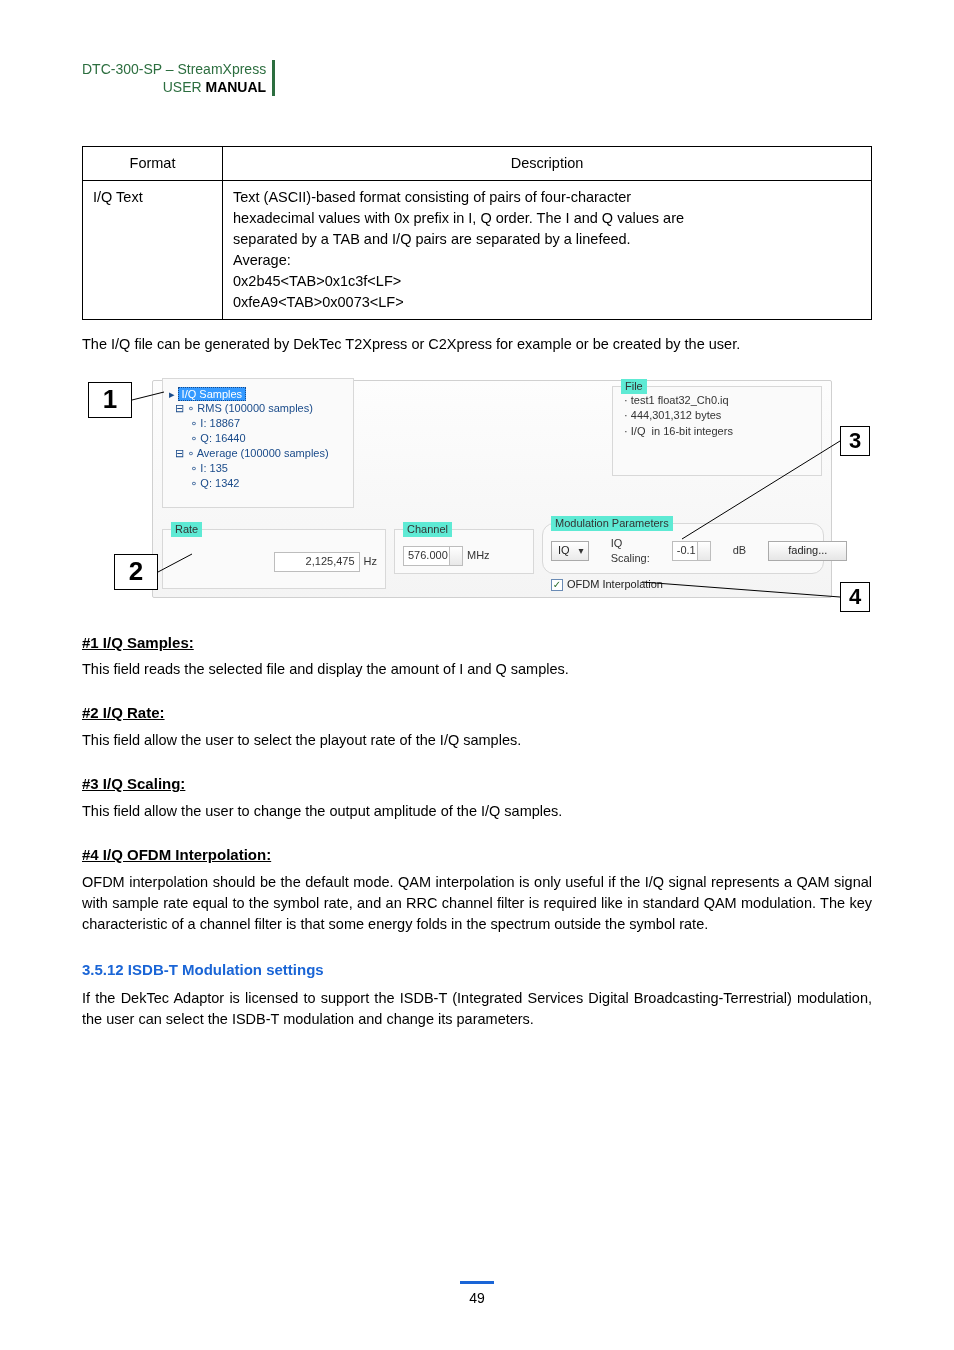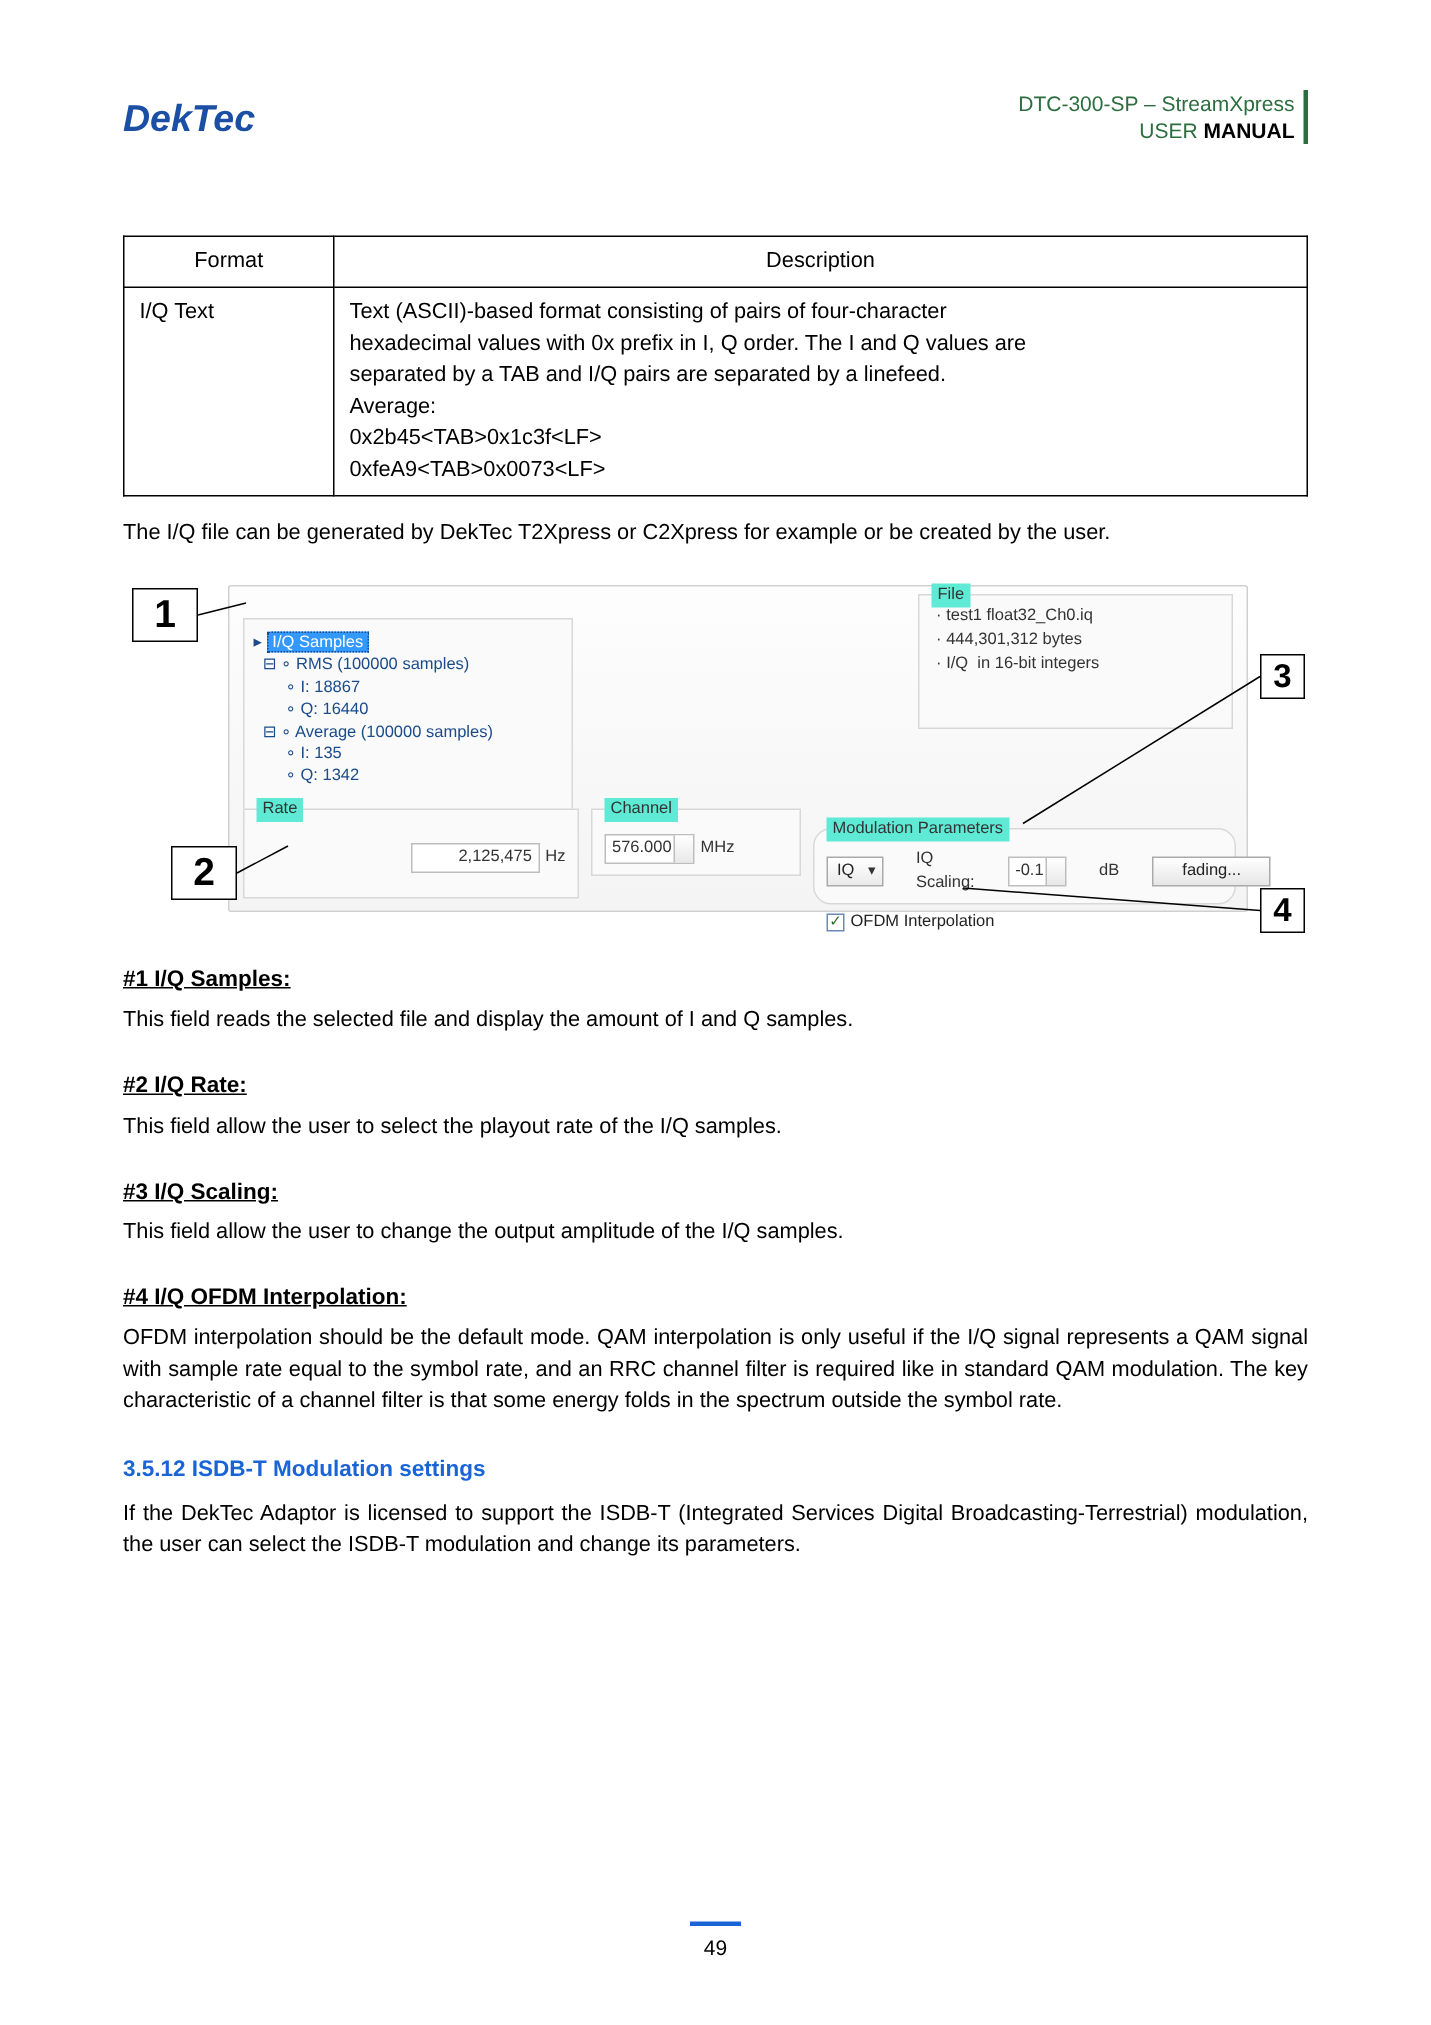--- a/index.html
+++ b/index.html
@@ -75,24 +75,24 @@
     color: #333;
   }
   .group-title {
     position: absolute;
     top: -8px; left: 8px;
     background: #5eead4;
     padding: 0 4px;
     font-size: 11px;
     color: #333;
   }
-  .g-samples { left: 80px; top: 28px; width: 220px; height: 130px; }
+  .g-samples { left: 80px; top: 4px; width: 192px; height: 130px; }
   .g-rate    { left: 80px; top: 155px; width: 224px; height: 60px; }
   .g-channel { left: 312px; top: 155px; width: 140px; height: 45px; }
-  .g-modparam{ left: 460px; top: 168px; width: 282px; height: 51px; border-radius: 12px; }
+  .g-modparam{ left: 460px; top: 149px; width: 282px; height: 51px; border-radius: 12px; }
   .g-file    { left: 530px; top: 12px; width: 210px; height: 90px; }
 
   .tree {
     font-size: 11px;
     color: #1a4b8a;
     padding: 8px 6px 6px 6px;
     line-height: 1.35;
     white-space: pre;
     font-family: Tahoma, Arial, sans-serif;
   }
@@ -234,25 +234,20 @@
     width: 34px;
     height: 3px;
     background: #1a65d6;
     margin: 0 auto 4px auto;
   }
 </style>
 </head>
 <body>
 
 <div class="header">
-  <div class="logo">
-    <svg class="logo-svg" viewBox="0 0 300 60">
-      <text x="0" y="44" font-size="50" font-weight="900" font-style="italic" fill="#1a4fa3" font-family="Arial Black, Arial">DekTec</text>
-    </svg>
-  </div>
   <div class="header-right">
     <div class="green">DTC-300-SP – StreamXpress</div>
     <div>
       <span class="green">USER </span><span class="bold">MANUAL</span>
     </div>
   </div>
 </div>
 
 <table class="format-table">
   <tbody>

